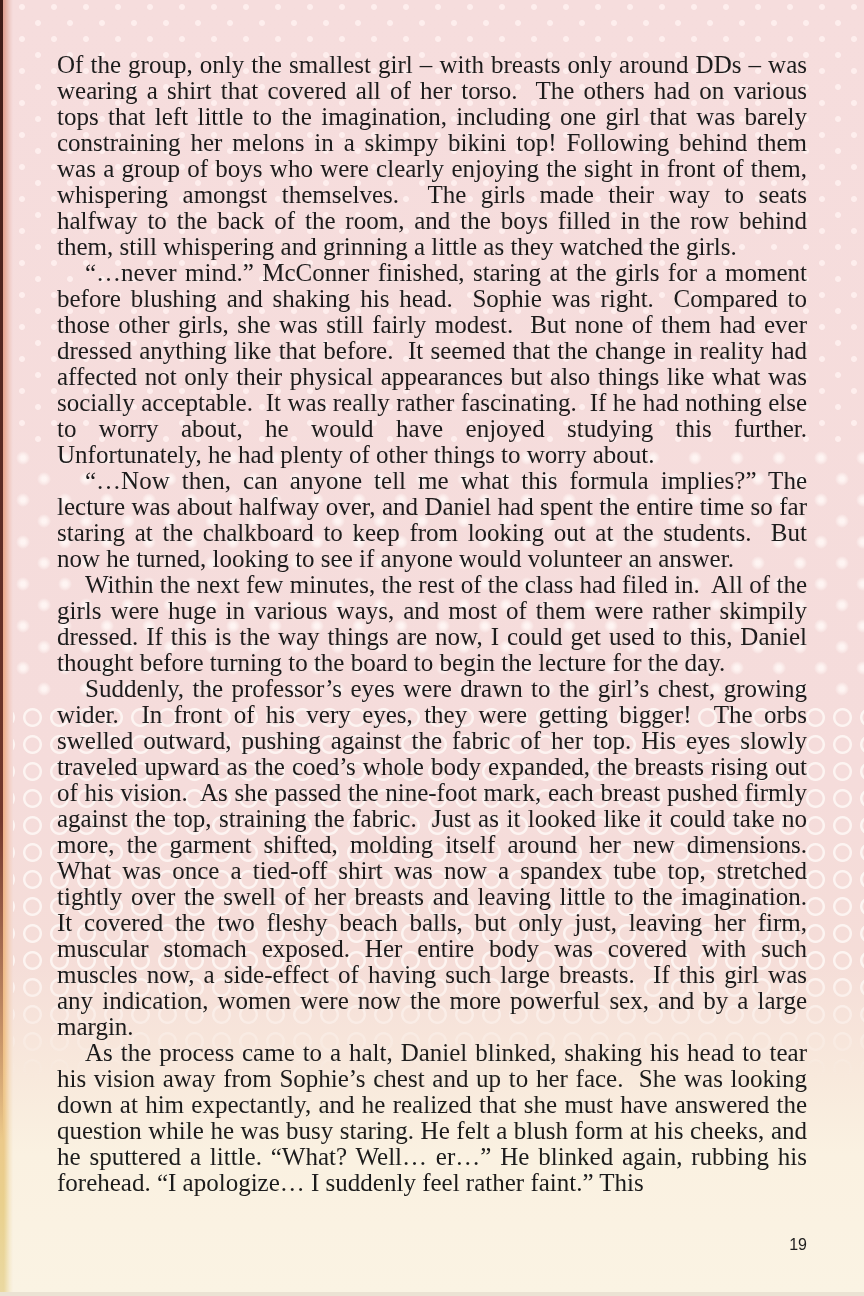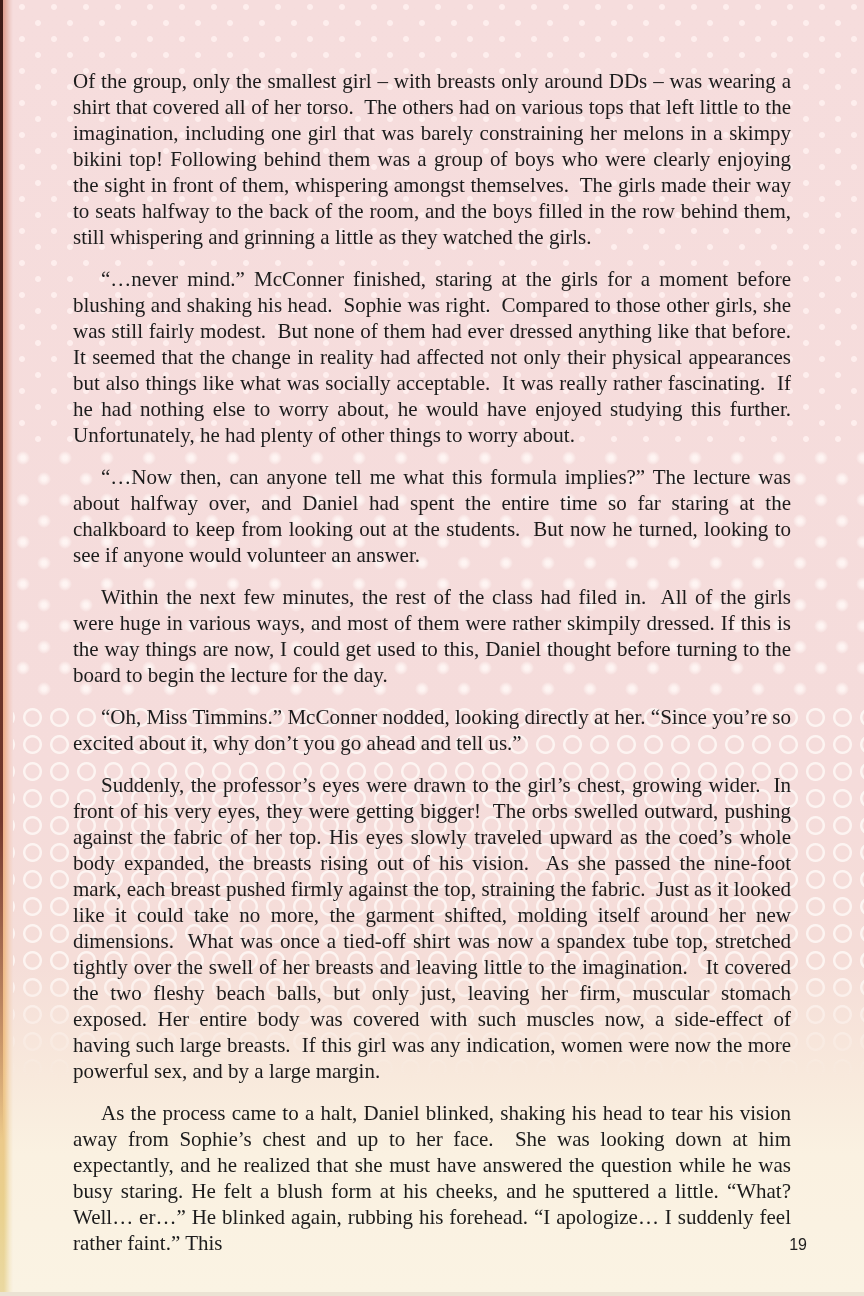--- a/index.html
+++ b/index.html
@@ -104,22 +104,22 @@
 
   
   .content {
     position: absolute;
     top: 52px;
     left: 57px;
     width: 750px;
     color: #1c1c1c;
   }
   .content p {
-    margin: 16px;
-    font-size: 21px;
+    margin: 0;
+    font-size: 25px;
     line-height: 26px;
     text-align: justify;
     text-indent: 28px;
     white-space: pre-wrap;
   }
   .content p.first {
     text-indent: 0;
   }
 
   .page-number {
@@ -141,21 +141,20 @@
   <div class="pattern pattern-circles"></div>
 
   <div class="spine"></div>
   <div class="spine-line"></div>
 
   <div class="content">
     <p class="first">Of the group, only the smallest girl – with breasts only around DDs – was wearing a shirt that covered all of her torso.  The others had on various tops that left little to the imagination, including one girl that was barely constraining her melons in a skimpy bikini top! Following behind them was a group of boys who were clearly enjoying the sight in front of them, whispering amongst themselves.  The girls made their way to seats halfway to the back of the room, and the boys filled in the row behind them, still whispering and grinning a little as they watched the girls.</p>
     <p>“…never mind.” McConner finished, staring at the girls for a moment before blushing and shaking his head.  Sophie was right.  Compared to those other girls, she was still fairly modest.  But none of them had ever dressed anything like that before.  It seemed that the change in reality had affected not only their physical appearances but also things like what was socially acceptable.  It was really rather fascinating.  If he had nothing else to worry about, he would have enjoyed studying this further.  Unfortunately, he had plenty of other things to worry about.</p>
     <p>“…Now then, can anyone tell me what this formula implies?” The lecture was about halfway over, and Daniel had spent the entire time so far staring at the chalkboard to keep from looking out at the students.  But now he turned, looking to see if anyone would volunteer an answer.</p>
     <p>Within the next few minutes, the rest of the class had filed in.  All of the girls were huge in various ways, and most of them were rather skimpily dressed. If this is the way things are now, I could get used to this, Daniel thought before turning to the board to begin the lecture for the day.</p>
-    <p>“Oh, Miss Timmins.” McConner nodded, looking directly at her. “Since you’re so excited about it, why don’t you go ahead and tell us.”</p>
     <p>Suddenly, the professor’s eyes were drawn to the girl’s chest, growing wider.  In front of his very eyes, they were getting bigger!  The orbs swelled outward, pushing against the fabric of her top. His eyes slowly traveled upward as the coed’s whole body expanded, the breasts rising out of his vision.  As she passed the nine-foot mark, each breast pushed firmly against the top, straining the fabric.  Just as it looked like it could take no more, the garment shifted, molding itself around her new dimensions.  What was once a tied-off shirt was now a spandex tube top, stretched tightly over the swell of her breasts and leaving little to the imagination.   It covered the two fleshy beach balls, but only just, leaving her firm, muscular stomach exposed. Her entire body was covered with such muscles now, a side-effect of having such large breasts.  If this girl was any indication, women were now the more powerful sex, and by a large margin.</p>
     <p>As the process came to a halt, Daniel blinked, shaking his head to tear his vision away from Sophie’s chest and up to her face.  She was looking down at him expectantly, and he realized that she must have answered the question while he was busy staring. He felt a blush form at his cheeks, and he sputtered a little. “What? Well… er…” He blinked again, rubbing his forehead. “I apologize… I suddenly feel rather faint.” This</p>
   </div>
 
   <div class="page-number">19</div>
 
   <div class="bottom-edge"></div>
 
 </div>
 

